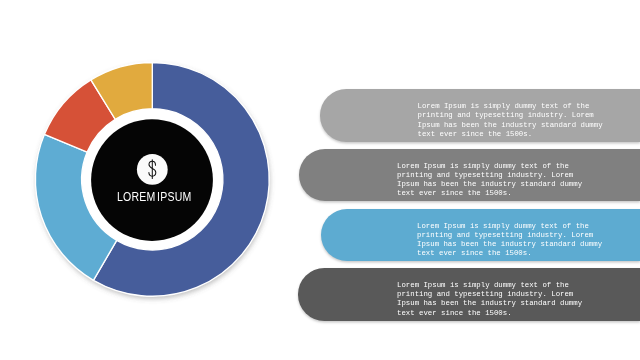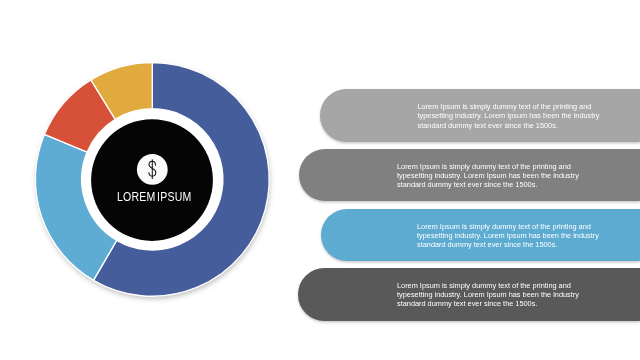--- a/index.html
+++ b/index.html
@@ -9,21 +9,21 @@
 
   
   .donut{position:absolute;left:0;top:0;width:320px;height:360px;transform:translateZ(0);}
   .donut text{-webkit-font-smoothing:antialiased;}
 
   
   .bars{position:absolute;left:0;top:0;width:640px;height:360px;}
   .bar{position:absolute;right:0;display:flex;align-items:flex-start;
        box-shadow:0 1.5px 2.5px rgba(0,0,0,0.22);}
   .bar-text{color:#ffffff;font-size:7.35px;line-height:9.1px;width:186px;text-align:left;
-            -webkit-font-smoothing:antialiased;transform:translateZ(0);}
+            -webkit-font-smoothing:antialiased;transform:translateZ(0);font-family:Liberation Mono, monospace;}
 </style>
 </head>
 <body>
 
 <div class="slide">
 
   <svg class="donut" viewBox="0 0 320 360">
     <defs>
       <filter id="donutShadow" x="-20%" y="-20%" width="140%" height="140%">
         <feDropShadow dx="0.8" dy="2.6" stdDeviation="2.9" flood-color="#555555" flood-opacity="0.38"></feDropShadow>

